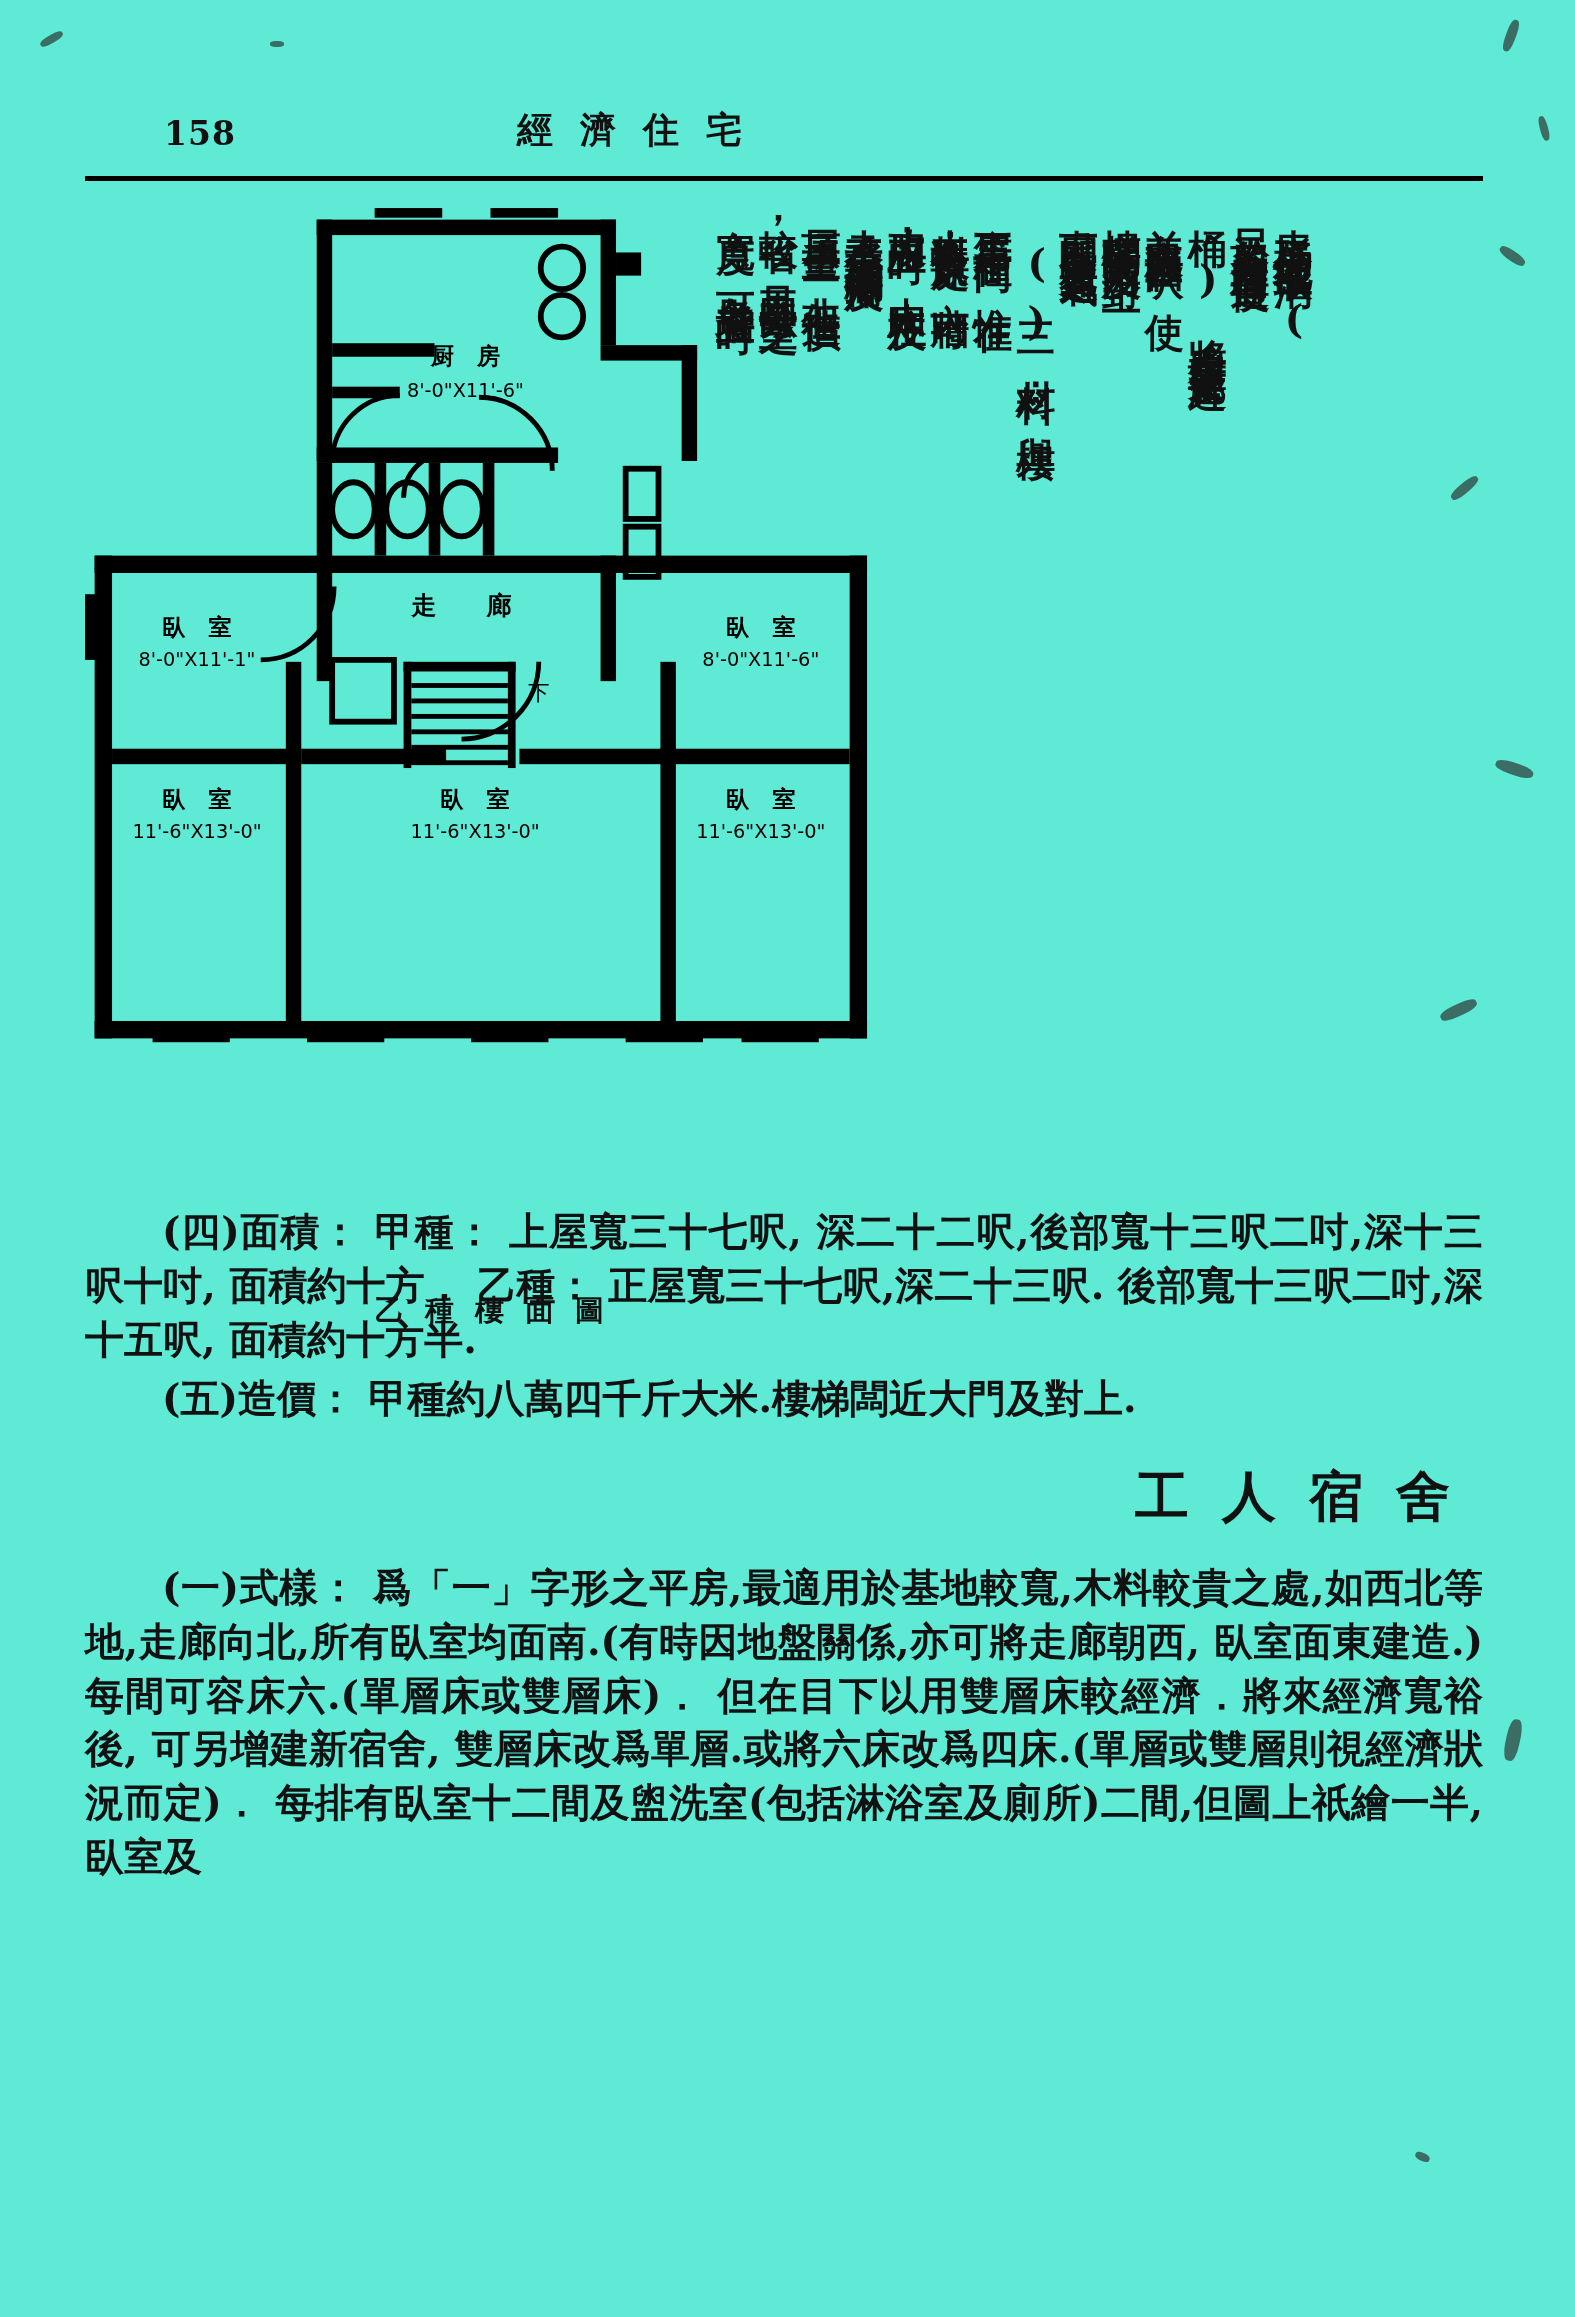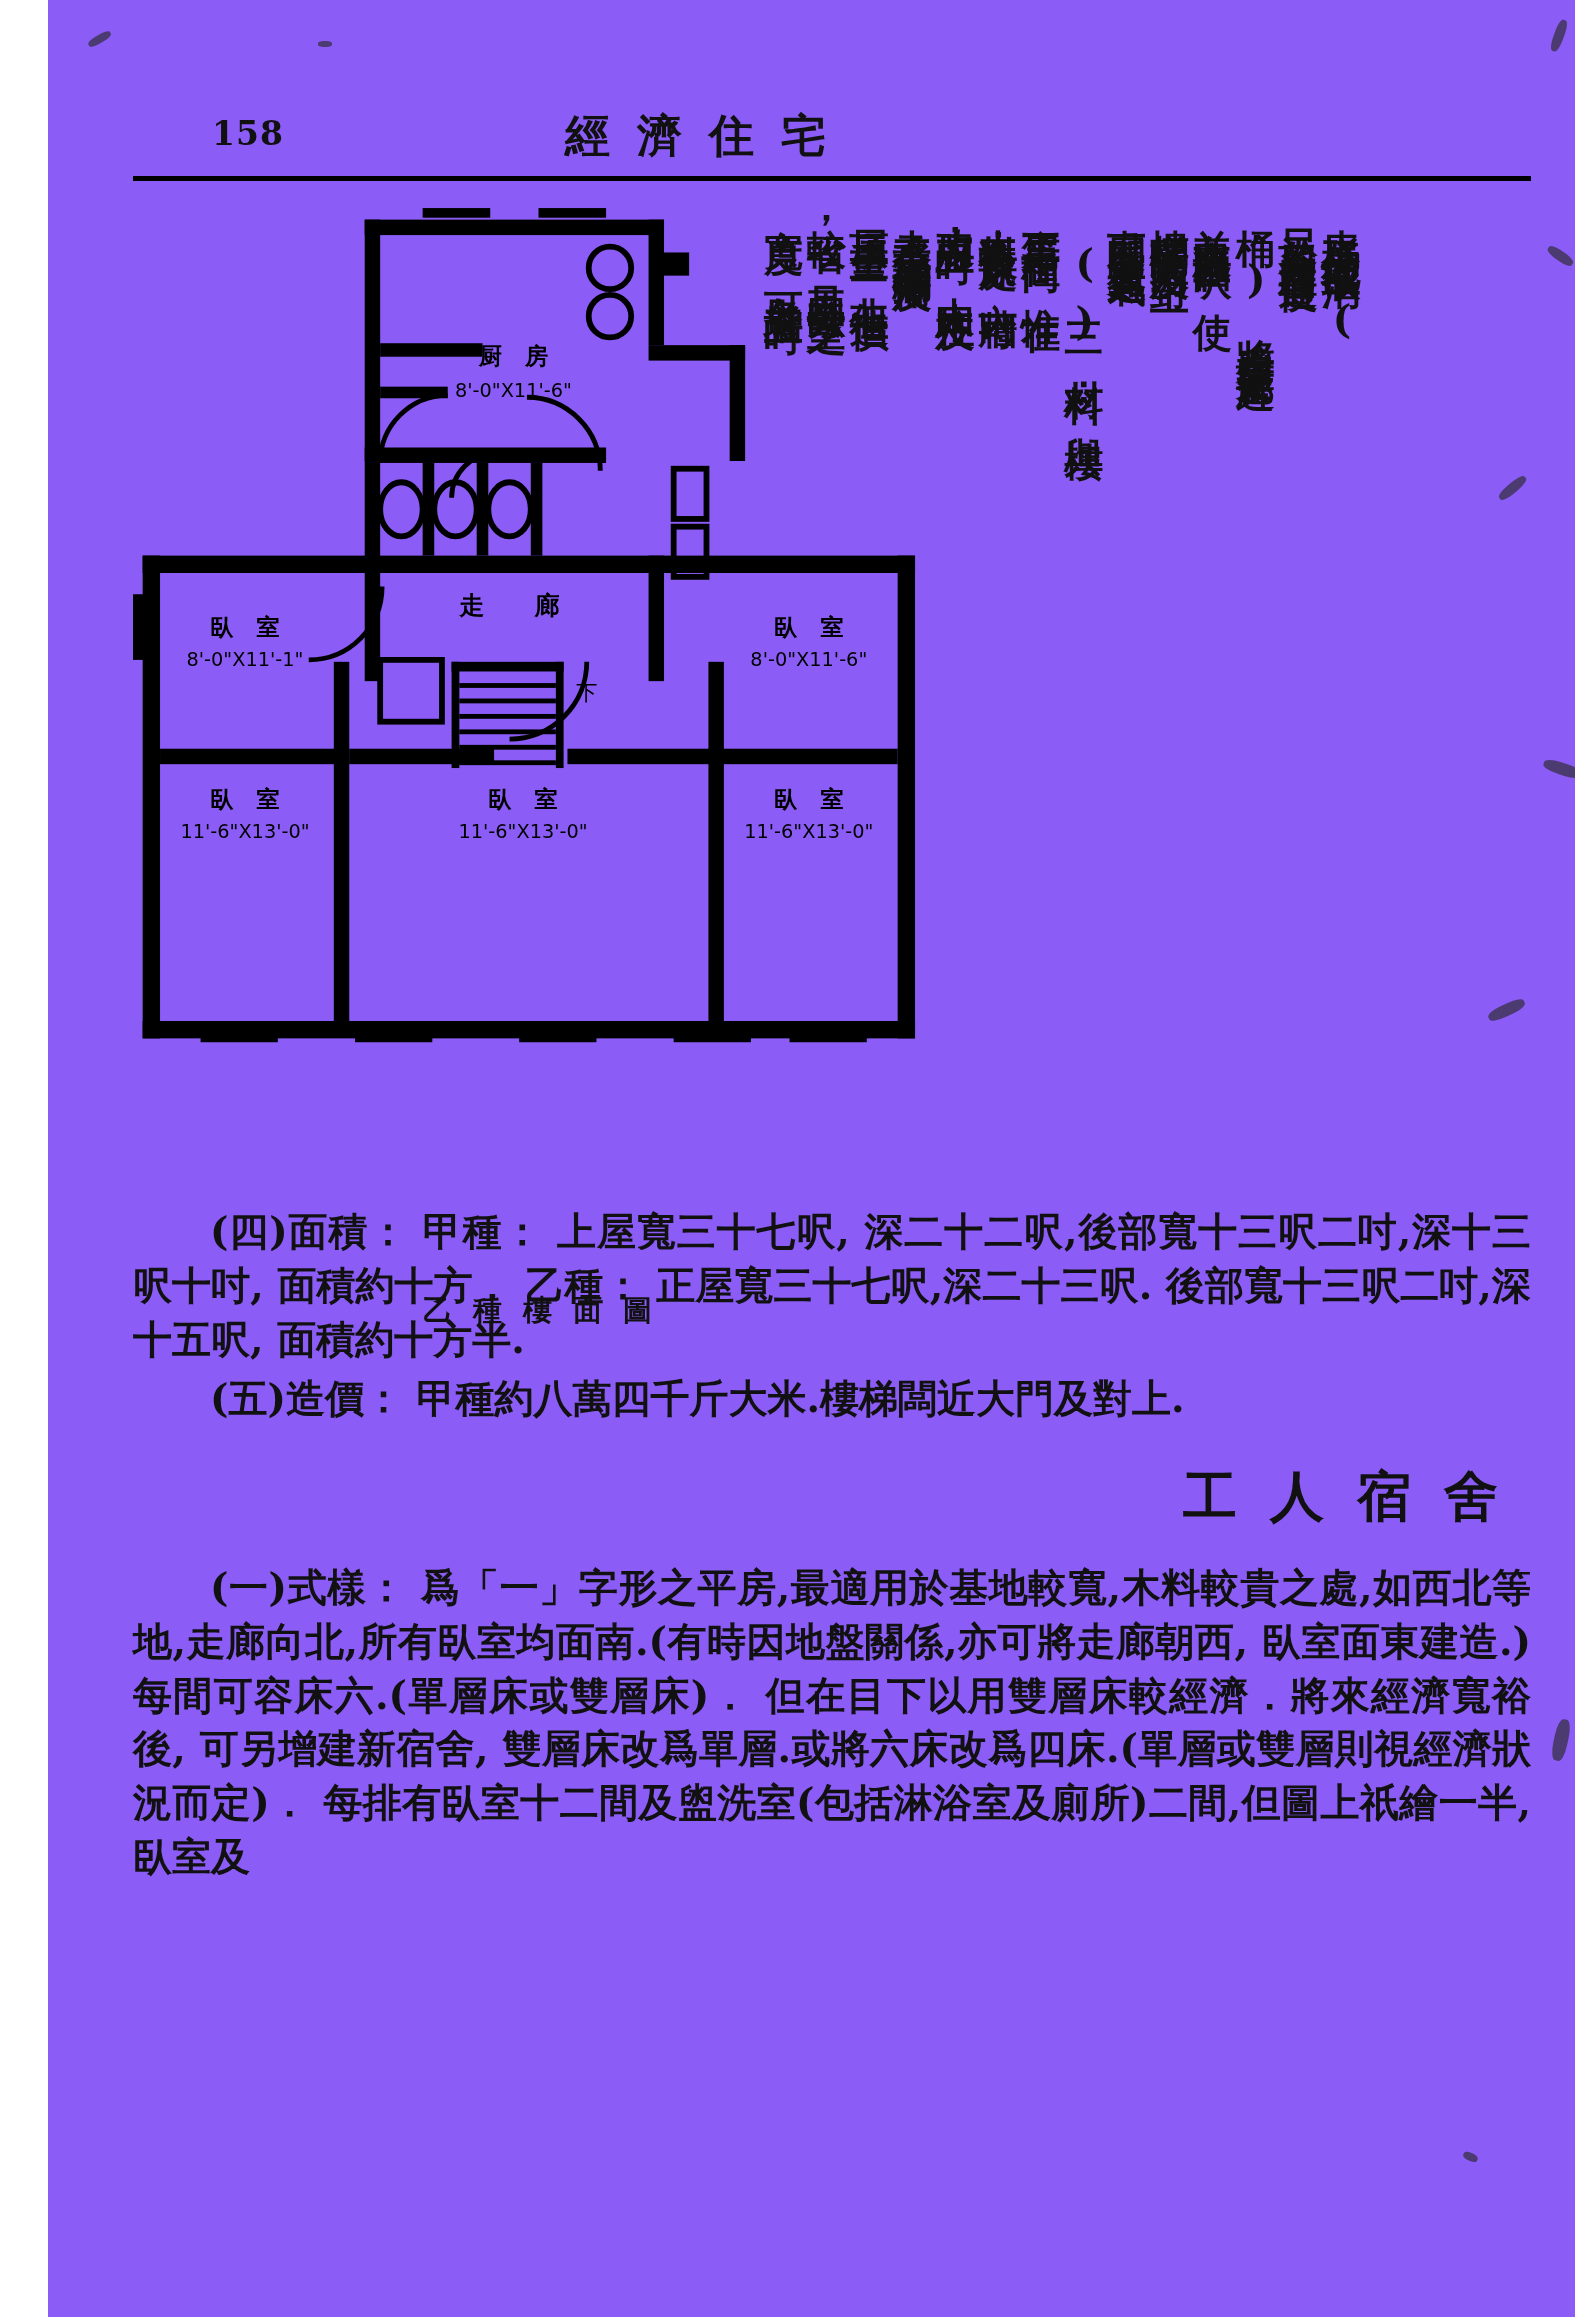--- a/index.html
+++ b/index.html
@@ -11,22 +11,21 @@
     width: 1576px;
     height: 2317px;
     position: relative;
     font-family: "DejaVu Sans", sans-serif;
     color: #111;
     overflow: hidden;
   }
   .page {
     position: absolute;
     inset: 0;
-    background: #8b5cf6;
-    margin-left: 48px;
+    background: #5eead4;
   }
   
   .speck {
     position: absolute;
     background: #2a2a2a;
     opacity: .65;
     border-radius: 40%;
   }
   .header {
     position: absolute;
@@ -41,21 +40,21 @@
     top: 7.7px;
     font-size: 33px;
     font-weight: bold;
     letter-spacing: 1px;
     font-family: "DejaVu Serif", serif;
   }
   .book-title {
     position: absolute;
     left: 425px;
     top: 0px;
-    font-size: 45px;
+    font-size: 36px;
     font-weight: bold;
     letter-spacing: 27px;
     font-family: "DejaVu Serif", serif;
   }
   .header-rule {
     position: absolute;
     left: 85px;
     top: 176px;
     width: 1398px;
     height: 4.8px;

